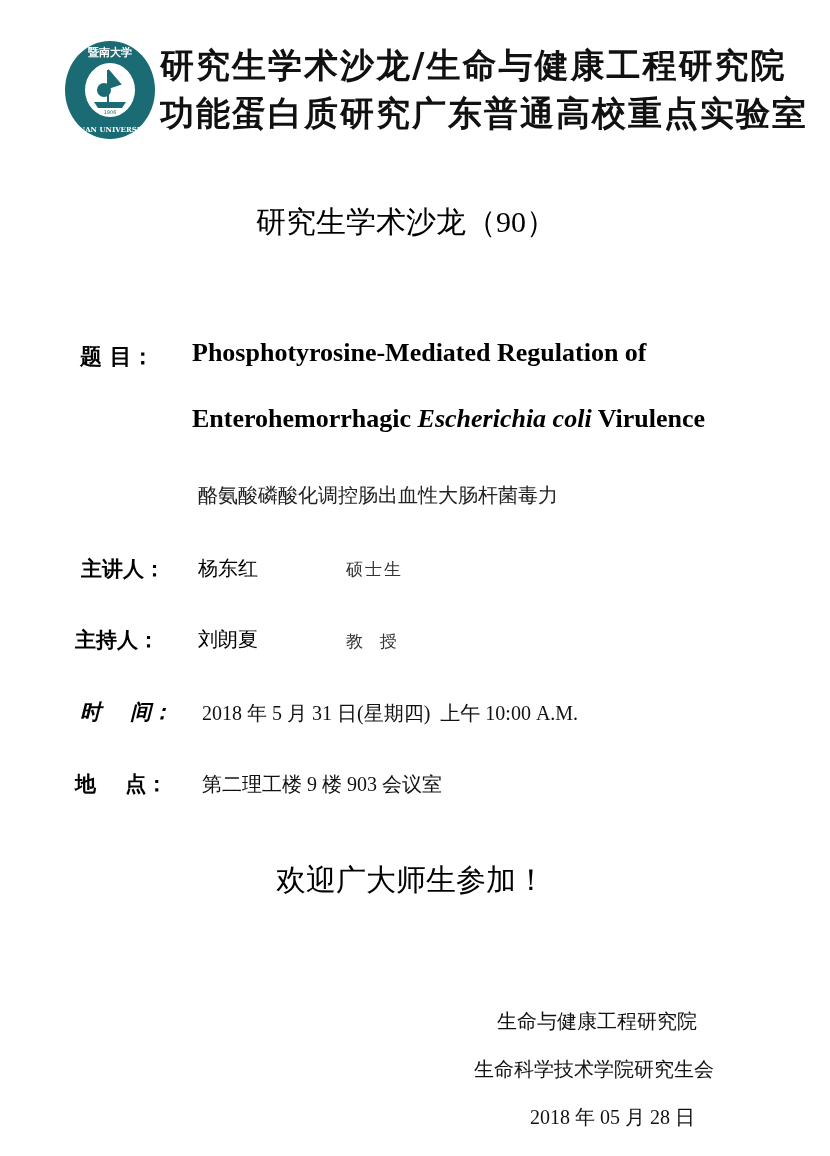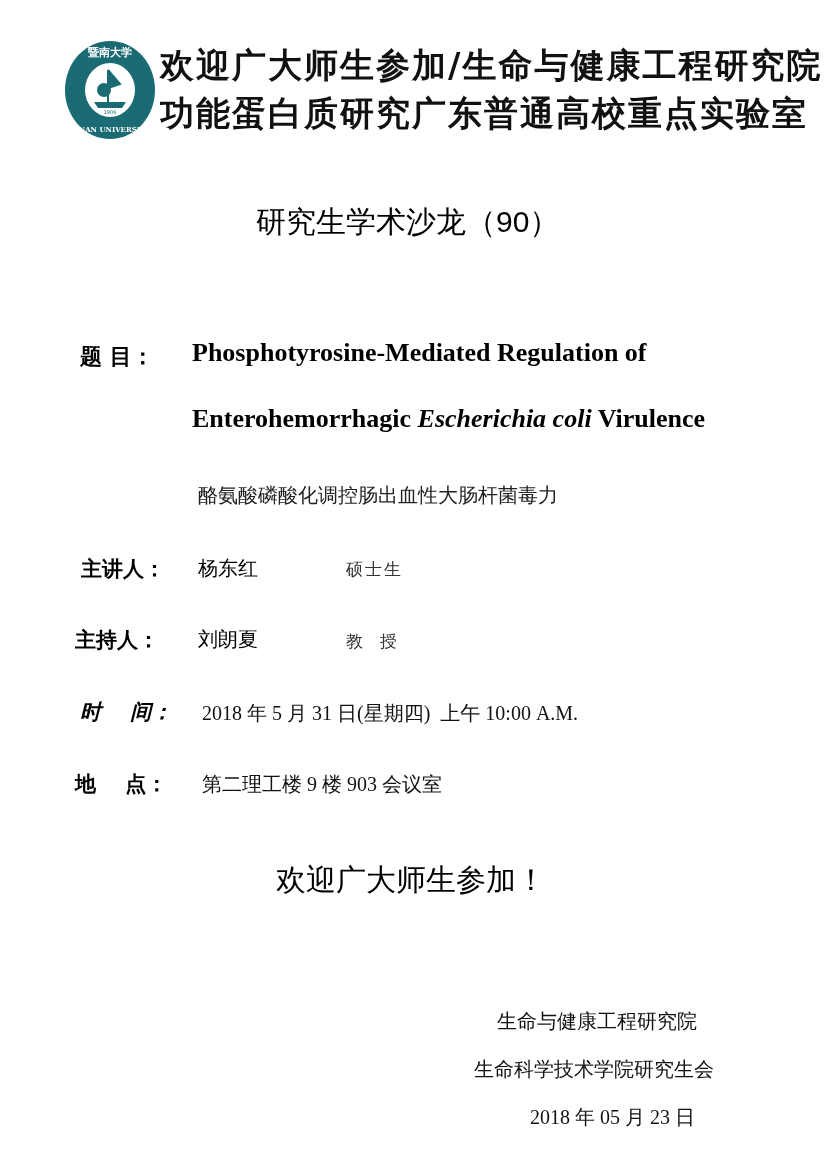--- a/index.html
+++ b/index.html
@@ -3,21 +3,21 @@
   <meta charset="utf-8">
   <style>
     html, body { margin: 0; padding: 0; background: #ffffff; }
     body { width: 830px; height: 1156px; position: relative; overflow: hidden; color: #000; }
     .abs { position: absolute; white-space: nowrap; }
     .header-line {
       font-family: "DejaVu Sans", sans-serif; font-weight: bold;
       font-size: 34px; letter-spacing: 2px; color: #111; line-height: 1;
     }
     .logo { left: 64px; top: 40px; width: 92px; height: 100px; }
-    .sans { font-family: Liberation Sans, sans-serif; }
+    .sans { font-family: Liberation Serif, serif; }
     .title { font-size: 30px; }
     .label { font-family: "DejaVu Sans", sans-serif; font-weight: bold; font-size: 21px; }
     .topic-en { font-family: "Liberation Serif", serif; font-weight: bold; font-size: 26px; }
     .topic-en i { font-weight: bold; text-align: center; }
     .cn-sub { font-family: "DejaVu Sans", sans-serif; font-size: 20px; color: #222; font-weight: 300; }
     .name { font-family: "DejaVu Sans", sans-serif; font-weight: normal; font-size: 20px; }
     .rank { font-family: "DejaVu Sans", sans-serif; font-size: 17px; color: #333; letter-spacing: 2px; margin-left: 48px; }
     .val { font-family: "Liberation Serif", serif; font-size: 20px; color: #111; }
     .welcome { font-family: "DejaVu Sans", sans-serif; font-weight: normal; font-size: 30px; }
     .footer { font-family: "Liberation Serif", "DejaVu Sans", sans-serif; font-size: 20px; color: #111; }
@@ -31,21 +31,21 @@
     <ellipse cx="46" cy="50" rx="25" ry="27" fill="#ffffff"></ellipse>
     <path d="M30 62 L62 62 L58 68 L34 68 Z" fill="#1a6b73"></path>
     <path d="M44 30 L44 62 M44 30 L56 44 L44 48" stroke="#1a6b73" stroke-width="2" fill="#1a6b73"></path>
     <circle cx="40" cy="50" r="7" fill="#1a6b73"></circle>
     <text x="46" y="74" font-size="5" fill="#1a6b73" text-anchor="middle" font-family="DejaVu Sans, sans-serif">1906</text>
     <text x="46" y="16" font-size="11" fill="#ffffff" text-anchor="middle" font-family="DejaVu Sans, sans-serif" font-weight="bold">暨南大学</text>
     <text x="46" y="92" font-size="7" fill="#ffffff" text-anchor="middle" font-family="DejaVu Serif, serif" font-weight="bold">JI NAN UNIVERSITY</text>
   </svg>
 </div>
 
-<div class="abs header-line" style="left:160px; top:48px;">欢迎广大师生参加/生命与健康工程研究院</div>
+<div class="abs header-line" style="left:160px; top:48px;">研究生学术沙龙/生命与健康工程研究院</div>
 <div class="abs header-line" style="left:160px; top:96px;">功能蛋白质研究广东普通高校重点实验室</div>
 
 <div class="abs sans title" style="left:256px; top:202px;">研究生学术沙龙（90）</div>
 
 <div class="abs label" style="left:80px; top:342px; font-size:22px;">题  目：</div>
 <div class="abs topic-en" style="left:192px; top:338px;">Phosphotyrosine-Mediated Regulation of</div>
 <div class="abs topic-en" style="left:192px; top:404px;">
   <span>Enterohemorrhagic </span><i>Escherichia coli</i><span> Virulence</span>
 </div>
 <div class="abs cn-sub" style="left:198px; top:482px;">酪氨酸磷酸化调控肠出血性大肠杆菌毒力</div>
@@ -61,13 +61,13 @@
 <div class="abs label" style="left:80px; top:698px; white-space:pre;font-style:italic;">时    间：</div>
 <div class="abs val" style="left:202px; top:700px; white-space:pre;">2018 年 5 月 31 日(星期四)  上午 10:00 A.M.</div>
 
 <div class="abs label" style="left:75px; top:770px; white-space:pre;">地    点：</div>
 <div class="abs val" style="left:202px; top:771px;">第二理工楼 9 楼 903 会议室</div>
 
 <div class="abs welcome" style="left:276px; top:860px;">欢迎广大师生参加！</div>
 
 <div class="abs footer" style="left:497px; top:1008px;">生命与健康工程研究院</div>
 <div class="abs footer" style="left:474px; top:1056px;">生命科学技术学院研究生会</div>
-<div class="abs footer" style="left:530px; top:1104px;">2018 年 05 月 23 日</div>
+<div class="abs footer" style="left:530px; top:1104px;">2018 年 05 月 28 日</div>
 
 </body></html>

